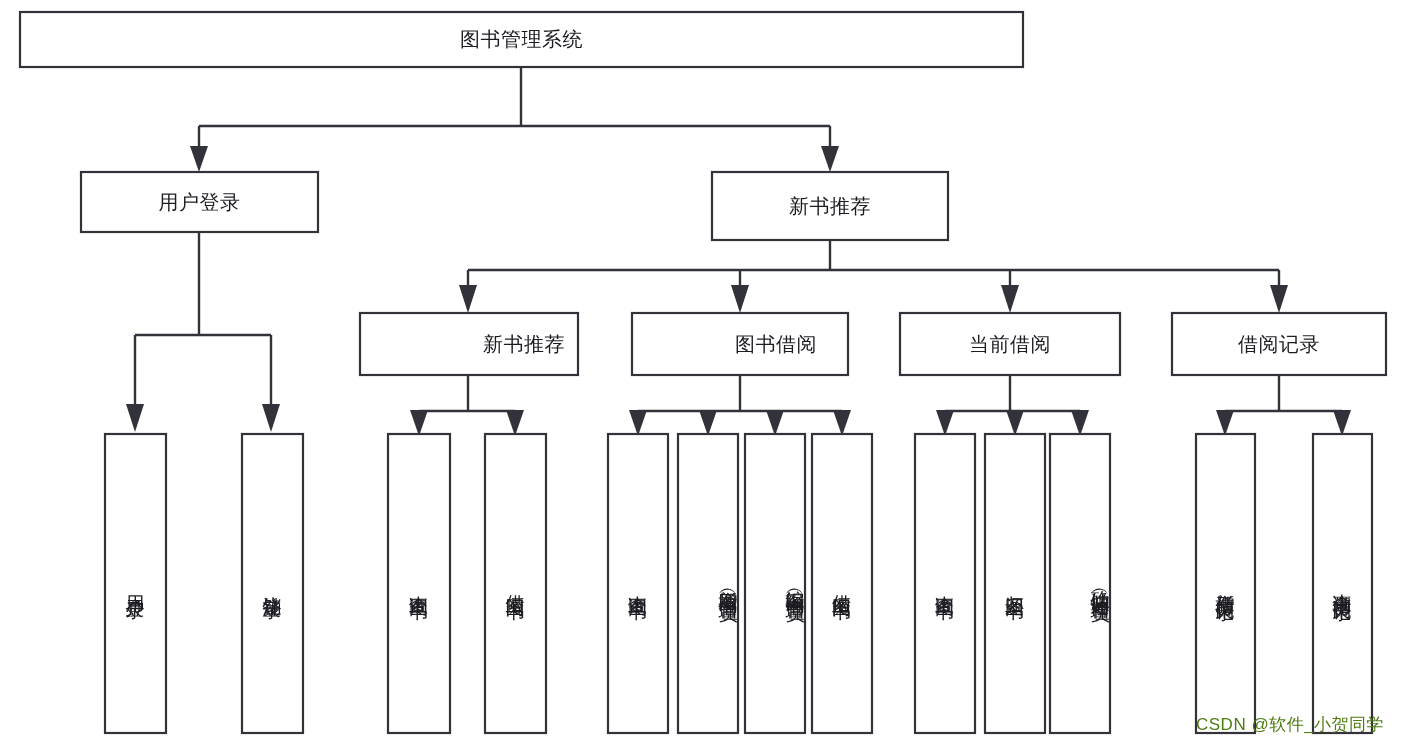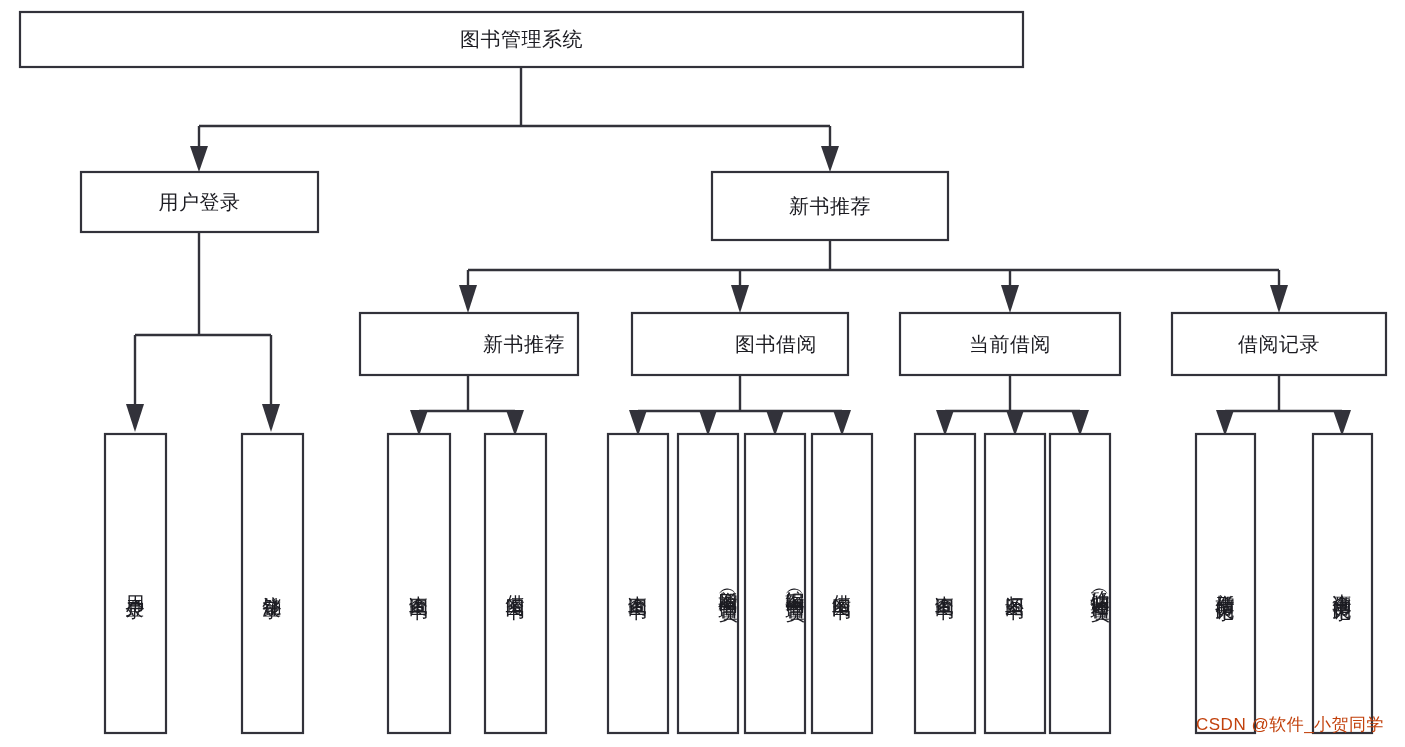--- a/index.html
+++ b/index.html
@@ -62,21 +62,21 @@
     writing-mode: vertical-rl;
     text-orientation: upright;
     letter-spacing: 2px;
     line-height: 1;
     white-space: nowrap;
     pointer-events: none;
   }
   .watermark {
     position: absolute;
     font-size: 17px;
-    color: #c2410c;
+    color: #4d7c0f;
     white-space: nowrap;
     letter-spacing: 0.5px;
     pointer-events: none;
   }
 </style>
 </head>
 <body>
 
 <div id="diagram-root">
 

